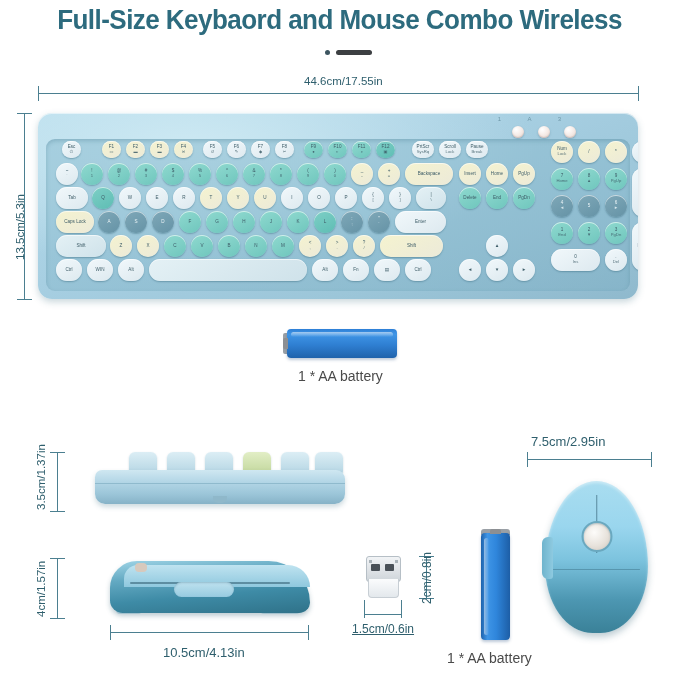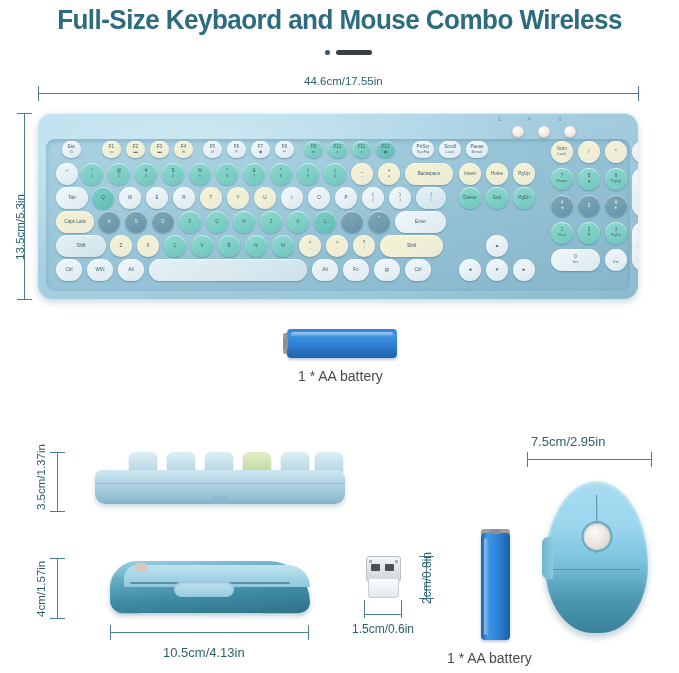--- a/index.html
+++ b/index.html
@@ -623,21 +623,21 @@
     <div class="usb-metal">
       <span class="usb-notch-l"></span>
       <span class="usb-notch-r"></span>
     </div>
     <div class="usb-body"></div>
   </div>
 
   <div class="hline" style="left:364px;top:614px;width:37px;"></div>
   <div class="tick-v" style="left:364px;top:600px;height:18px;"></div>
   <div class="tick-v" style="left:401px;top:600px;height:18px;"></div>
-  <div class="dimlabel" style="left:352px;top:622px;font-size:12px;">1.5cm/0.6in</div>
+  <div class="dimlabel" style="left:352px;top:622px;font-size:12px;text-decoration:underline;">1.5cm/0.6in</div>
 
   <div class="vline" style="left:426px;top:556px;height:42px;"></div>
   <div class="tick-h" style="left:419px;top:556px;width:15px;"></div>
   <div class="tick-h" style="left:419px;top:598px;width:15px;"></div>
   <div class="dimlabel vert" style="left:420px;top:604px;font-size:12px;">2cm/0.8in</div>
 
   <div class="bat-v-cap"></div>
   <div class="bat-v">
     <span class="gloss"></span>
   </div>

